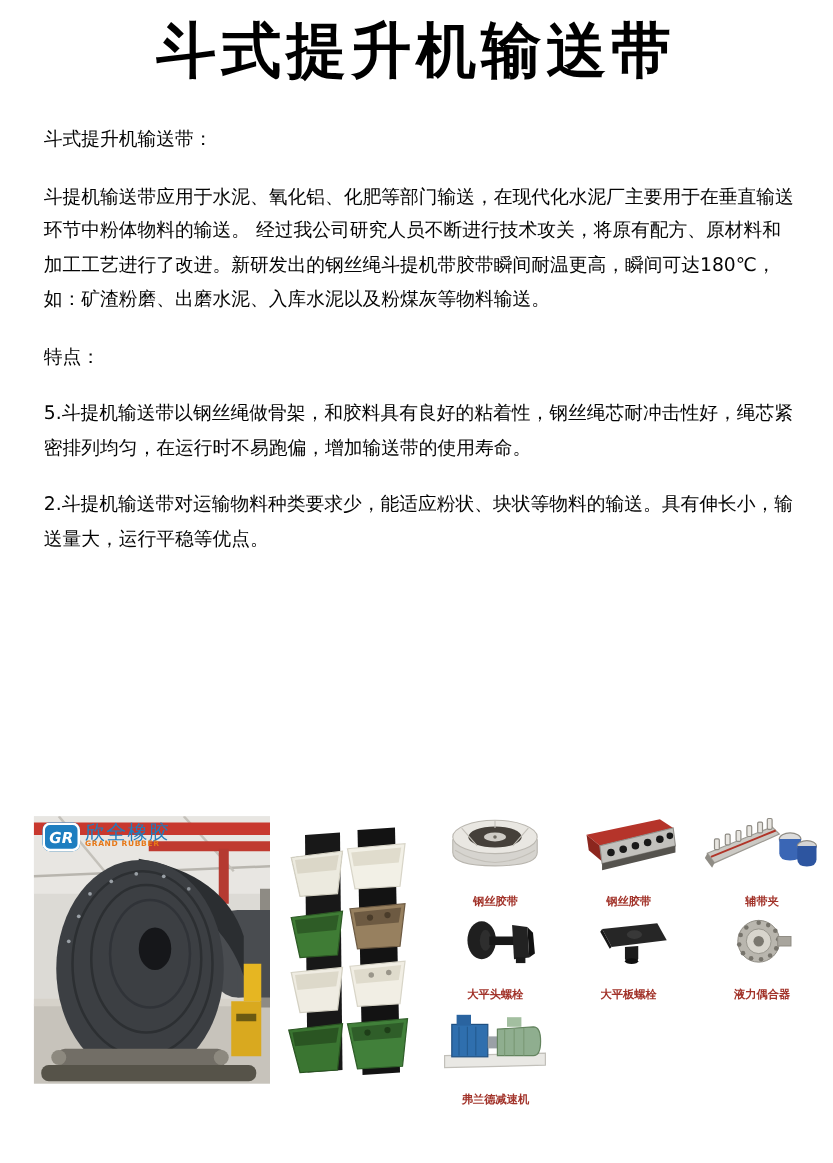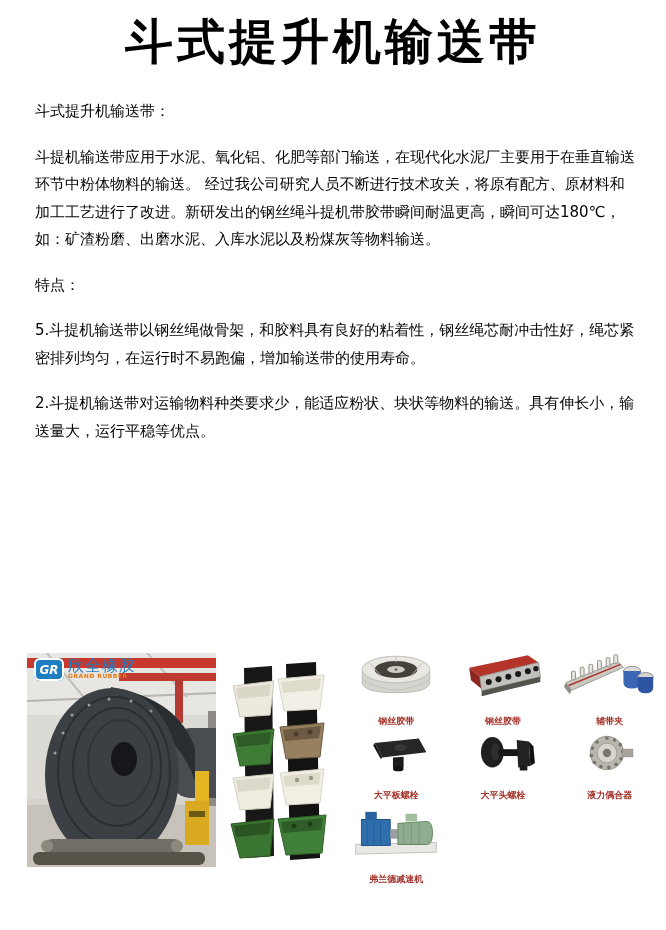--- a/index.html
+++ b/index.html
@@ -191,39 +191,39 @@
           <ellipse cx="73" cy="22" rx="9" ry="5" fill="#dcdcdc" stroke="#8f8c85"></ellipse>
           <path d="M64,22 L64,34 Q64,40 73,40 Q82,40 82,34 L82,22" fill="#3a66b5"></path>
           <ellipse cx="87" cy="28" rx="8" ry="4.5" fill="#d4d4d4" stroke="#8f8c85"></ellipse>
           <path d="M79,28 L79,39 Q79,45 87,45 Q95,45 95,39 L95,28" fill="#2d55a0"></path>
         </svg>
         <figcaption>辅带夹</figcaption>
       </figure>
 
       <figure>
         <svg width="96" height="48" viewBox="0 0 100 50">
-          <polygon points="22,12 80,6 90,24 32,31" fill="#262626"></polygon>
-          <polygon points="22,12 32,31 30,33 20,15" fill="#161616"></polygon>
-          <ellipse cx="56" cy="18" rx="8" ry="4.5" fill="#383838"></ellipse>
-          <path d="M46,31 L46,43 Q46,47 53,47 Q60,47 60,43 L60,30" fill="#1c1c1c"></path>
-          <ellipse cx="53" cy="46" rx="7" ry="3" fill="#101010"></ellipse>
-        </svg>
-        <figcaption>大平板螺栓</figcaption>
-      </figure>
-
-      <figure>
-        <svg width="96" height="48" viewBox="0 0 100 50">
           <ellipse cx="36" cy="24" rx="15" ry="20" fill="#1f1f1f"></ellipse>
           <ellipse cx="40" cy="24" rx="6" ry="11" fill="#2e2e2e"></ellipse>
           <rect x="44" y="20" width="28" height="9" fill="#181818"></rect>
           <polygon points="68,8 84,10 86,42 70,44" fill="#222222"></polygon>
           <polygon points="84,10 90,16 92,38 86,42" fill="#111111"></polygon>
           <rect x="72" y="42" width="10" height="6" fill="#1a1a1a"></rect>
         </svg>
         <figcaption>大平头螺栓</figcaption>
+      </figure>
+
+      <figure>
+        <svg width="96" height="48" viewBox="0 0 100 50">
+          <polygon points="22,12 80,6 90,24 32,31" fill="#262626"></polygon>
+          <polygon points="22,12 32,31 30,33 20,15" fill="#161616"></polygon>
+          <ellipse cx="56" cy="18" rx="8" ry="4.5" fill="#383838"></ellipse>
+          <path d="M46,31 L46,43 Q46,47 53,47 Q60,47 60,43 L60,30" fill="#1c1c1c"></path>
+          <ellipse cx="53" cy="46" rx="7" ry="3" fill="#101010"></ellipse>
+        </svg>
+        <figcaption>大平板螺栓</figcaption>
       </figure>
 
 
       <figure>
         <svg width="96" height="48" viewBox="0 0 100 50">
           <circle cx="46" cy="25" r="22" fill="#b9b6ae" stroke="#8d8a82"></circle>
           <g fill="#77746c">
             <circle cx="46" cy="5.5" r="2.4"></circle>
               <circle cx="56" cy="8" r="2.4"></circle>
               <circle cx="63.5" cy="14" r="2.4"></circle>

